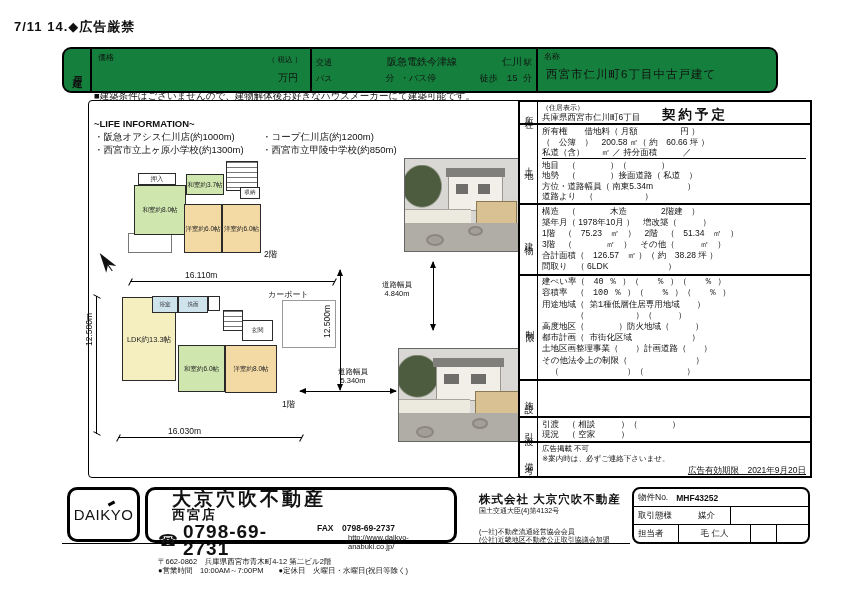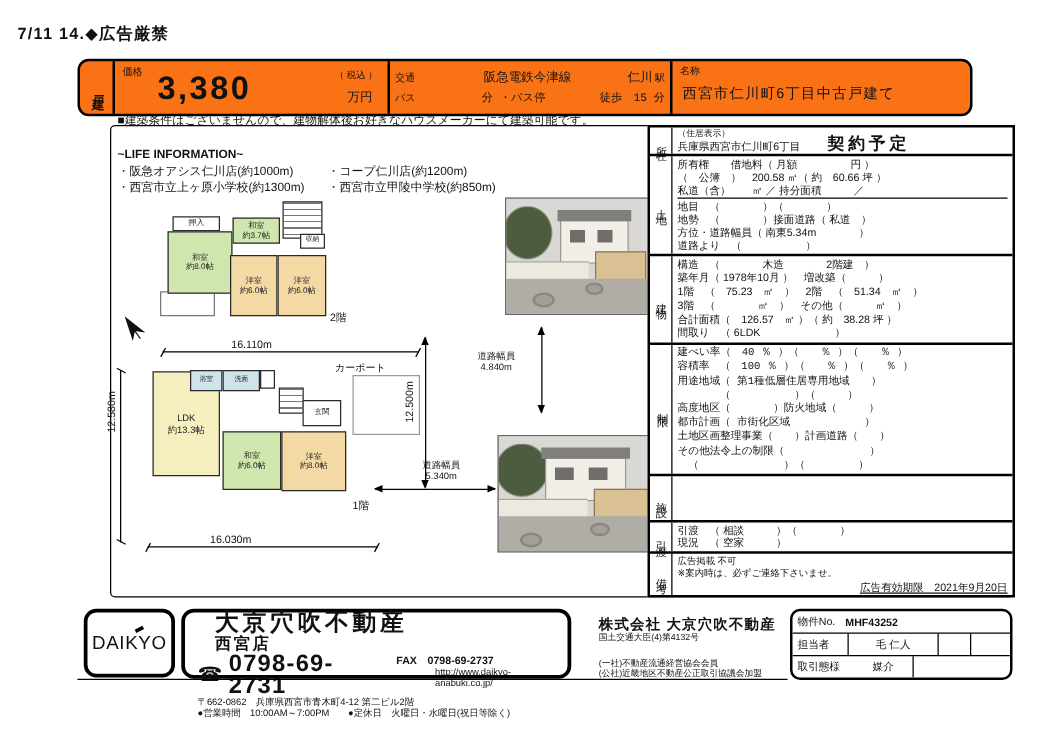--- a/index.html
+++ b/index.html
@@ -3,21 +3,21 @@
 <meta charset="utf-8">
 <style>
   html,body{margin:0;padding:0;background:#fff;}
   .page{position:relative;width:842px;height:595px;background:#fff;overflow:hidden;
         font-family:"Liberation Sans","DejaVu Sans",sans-serif;color:#111;}
   .abs{position:absolute;}
   
   .hdr-note{left:14px;top:18px;font-size:13px;font-weight:bold;letter-spacing:1px;}
   
   .pricebar{left:62px;top:47px;width:716px;height:46px;border:2px solid #000;border-radius:9px;
-            display:flex;box-sizing:border-box;background:#f97316;}
+            display:flex;box-sizing:border-box;background:#15803d;}
   .ptab{width:26px;border-right:2px solid #000;display:flex;align-items:center;justify-content:center;
         writing-mode:vertical-rl;text-orientation:upright;font-size:10px;font-weight:bold;letter-spacing:2px;}
   .pcell{position:relative;width:218px;}
   .plabel{position:absolute;left:6px;top:3px;font-size:8px;}
   .pval{position:absolute;left:34px;top:6px;font-size:26px;font-weight:bold;letter-spacing:2px;}
   .ptax{position:absolute;right:8px;top:6px;font-size:7.5px;}
   .punit{position:absolute;right:12px;top:22px;font-size:10px;}
   .tcell{width:226px;border-left:2px solid #000;display:flex;flex-direction:column;justify-content:space-evenly;padding:2px 4px;box-sizing:border-box;}
   .trowline{display:flex;align-items:baseline;font-size:10px;font-family:Liberation Mono, monospace;}
   .tlab{font-size:8px;width:26px;}
@@ -25,21 +25,21 @@
   .tright{font-size:10px;}
   .trsuf{font-size:8px;margin-left:2px;}
   .ncell{flex:1;border-left:2px solid #000;position:relative;}
   .nlabel{position:absolute;left:6px;top:2px;font-size:8px;}
   .nval{position:absolute;left:8px;top:18px;font-size:11.5px;letter-spacing:1px;}
   
   .frame{left:88px;top:100px;width:724px;height:378px;border:1.5px solid #000;border-radius:4px;box-sizing:border-box;}
   
   .note{font-size:9.5px;white-space:pre;}
   
-  .room{position:absolute;border:1.3px solid #2a2a2a;box-sizing:border-box;display:flex;flex-direction:column;
+  .room{position:absolute;border:1.3px solid #2a2a2a;box-sizing:border-box;display:flex;flex-direction:row;
         align-items:center;justify-content:center;text-align:center;font-size:6.5px;line-height:7.5px;color:#222;}
   .rm-green{background:#cfe6ae;}
   .rm-tan{background:#f3d9a4;}
   .rm-yellow{background:#f5efc0;}
   .rm-blue{background:#cfe3ec;}
   .rm-white{background:#fff;}
   .stairs{position:absolute;border:1.3px solid #2a2a2a;box-sizing:border-box;
           background:repeating-linear-gradient(180deg,#777 0 1px,#fff 1px 5px);}
   .plan-label{font-size:8.5px;}
   .dimline{position:absolute;height:1px;background:#000;}
@@ -114,21 +114,20 @@
 <body>
 
 <div class="page">
 
   <div class="abs hdr-note">7/11 14.◆広告厳禁</div>
 
   <div class="abs pricebar">
     <div class="ptab">戸建</div>
     <div class="pcell">
       <span class="plabel">価格</span>
-      <span class="pval">3,380</span>
       <span class="ptax">（ 税込 ）</span>
       <span class="punit">万円</span>
     </div>
     <div class="tcell">
       <div class="trowline">
         <span class="tlab">交通</span>
         <span class="tmid">阪急電鉄今津線</span>
         <span class="tright">仁川</span>
         <span class="trsuf">駅</span>
       </div>
@@ -367,25 +366,25 @@
   </div>
 
   <div class="abs band-line"></div>
 
   <div class="abs prop-table">
     <div class="pt-r">
       <span class="pt-c">物件No.</span>
       <span class="pt-c" style="font-weight:bold;">MHF43252</span>
     </div>
     <div class="pt-r">
+      <span class="pt-c" style="width:60px;">取引態様</span>
+      <span class="pt-c" style="width:36px;">媒介</span>
+      <span class="pt-c bl" style="flex:1;"></span>
+    </div>
+    <div class="pt-r">
       <span class="pt-c" style="width:44px;">担当者</span>
       <span class="pt-c bl" style="width:72px;justify-content:center;">毛 仁人</span>
       <span class="pt-c bl" style="width:26px;"></span>
       <span class="pt-c bl" style="flex:1;"></span>
     </div>
-    <div class="pt-r">
-      <span class="pt-c" style="width:60px;">取引態様</span>
-      <span class="pt-c" style="width:36px;">媒介</span>
-      <span class="pt-c bl" style="flex:1;"></span>
-    </div>
   </div>
 
 </div>
 
 </body></html>

